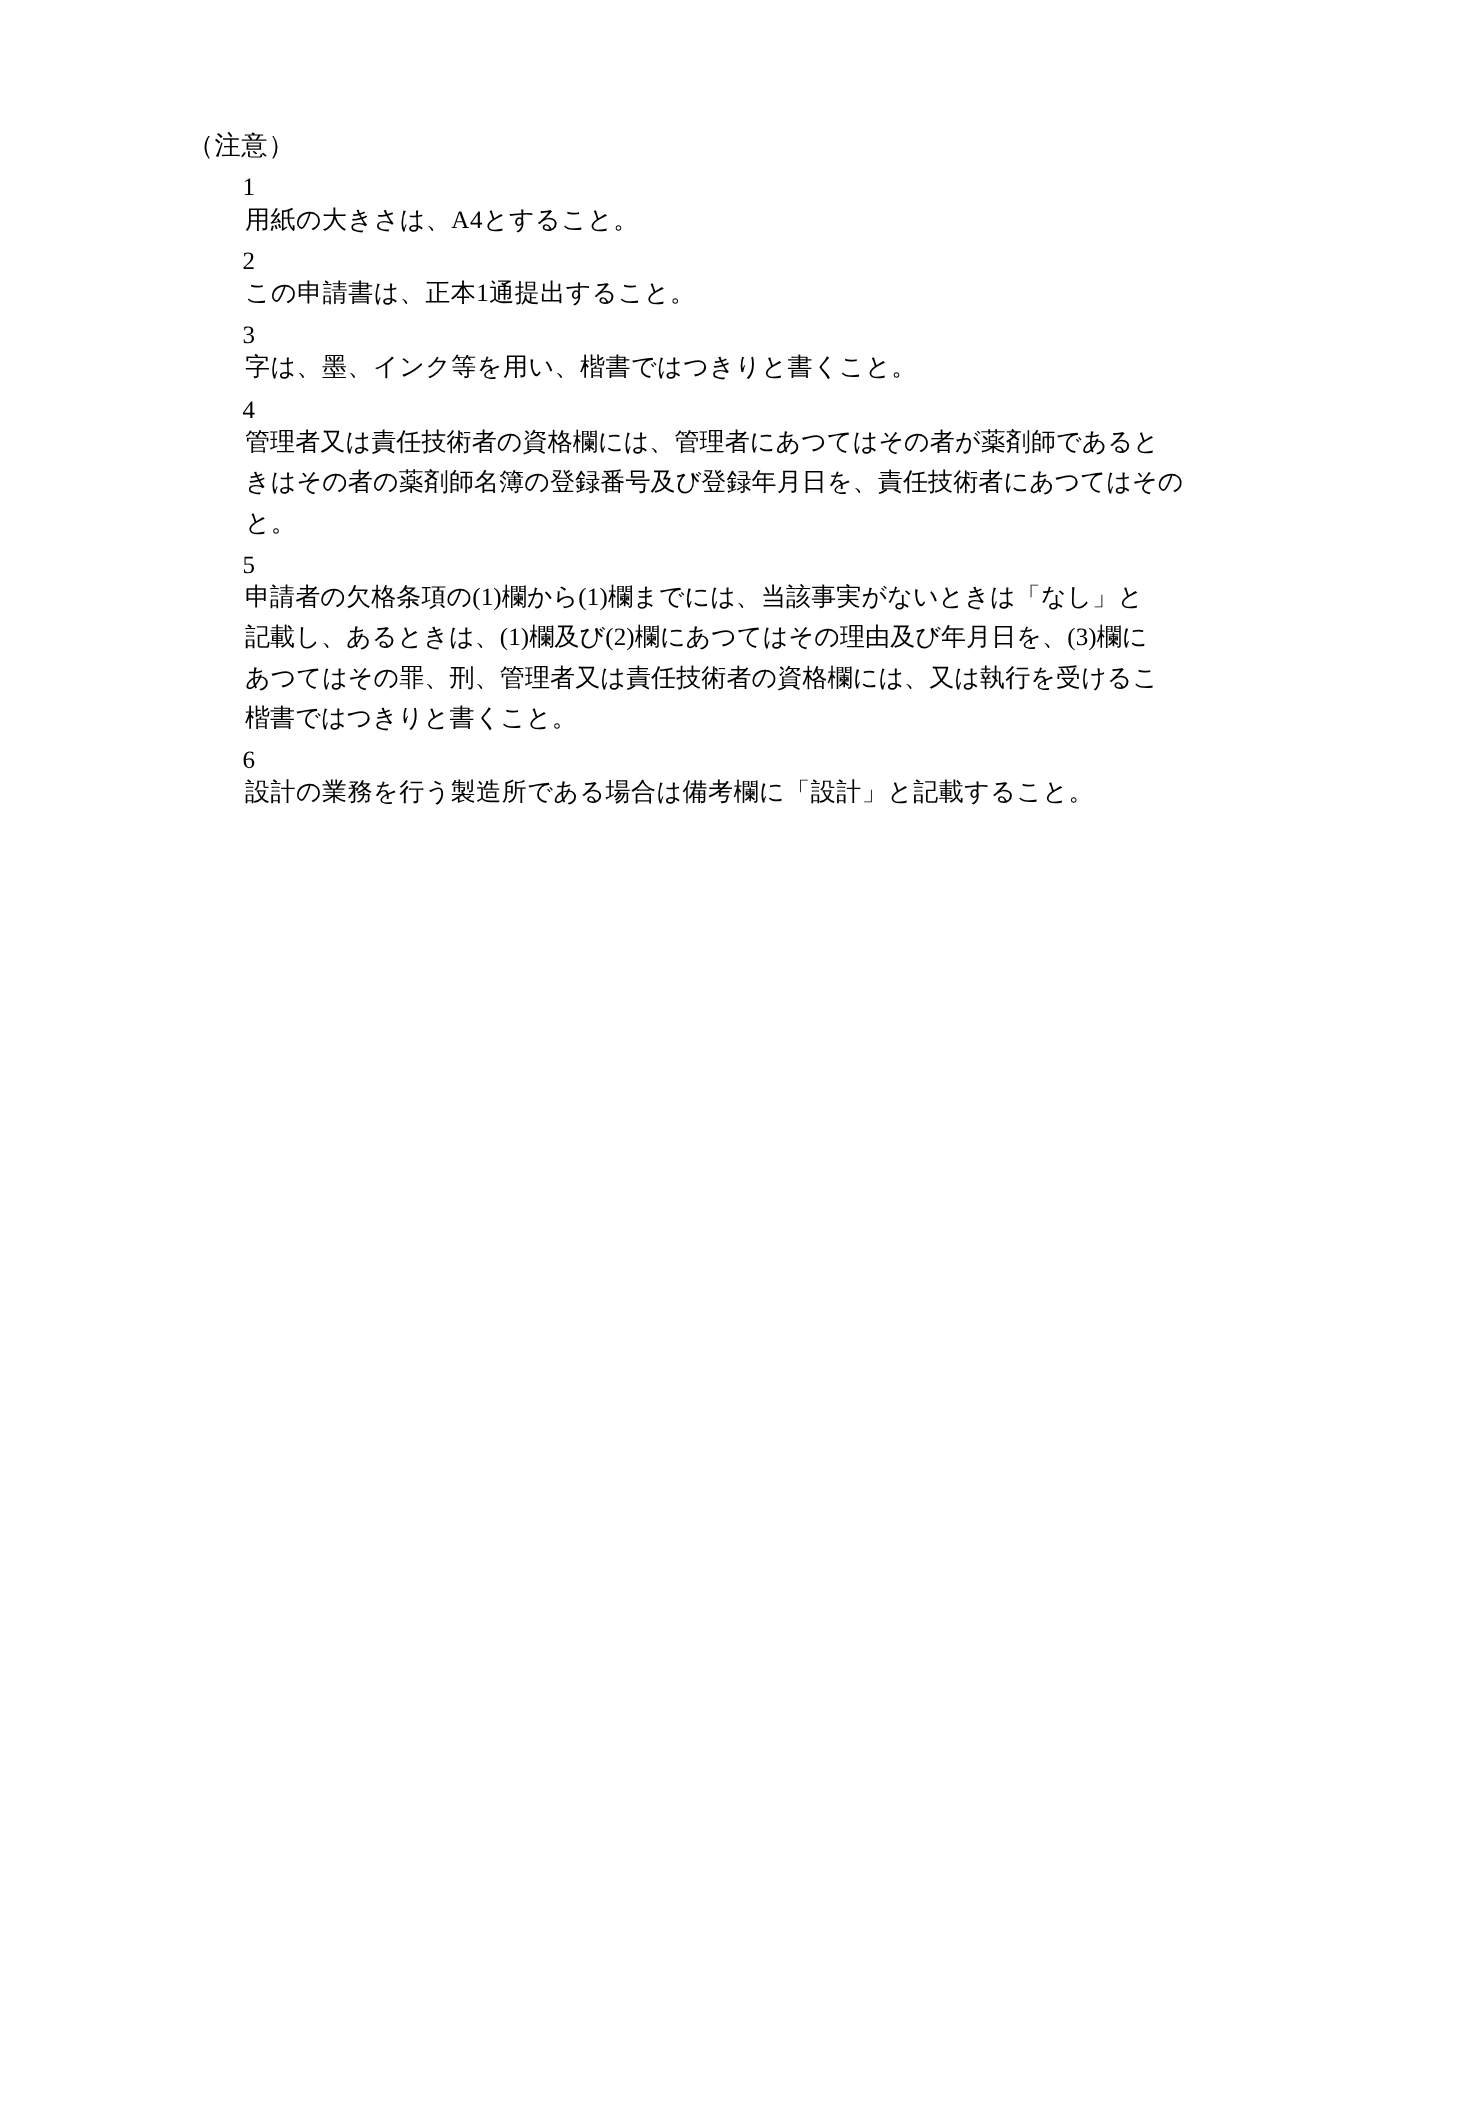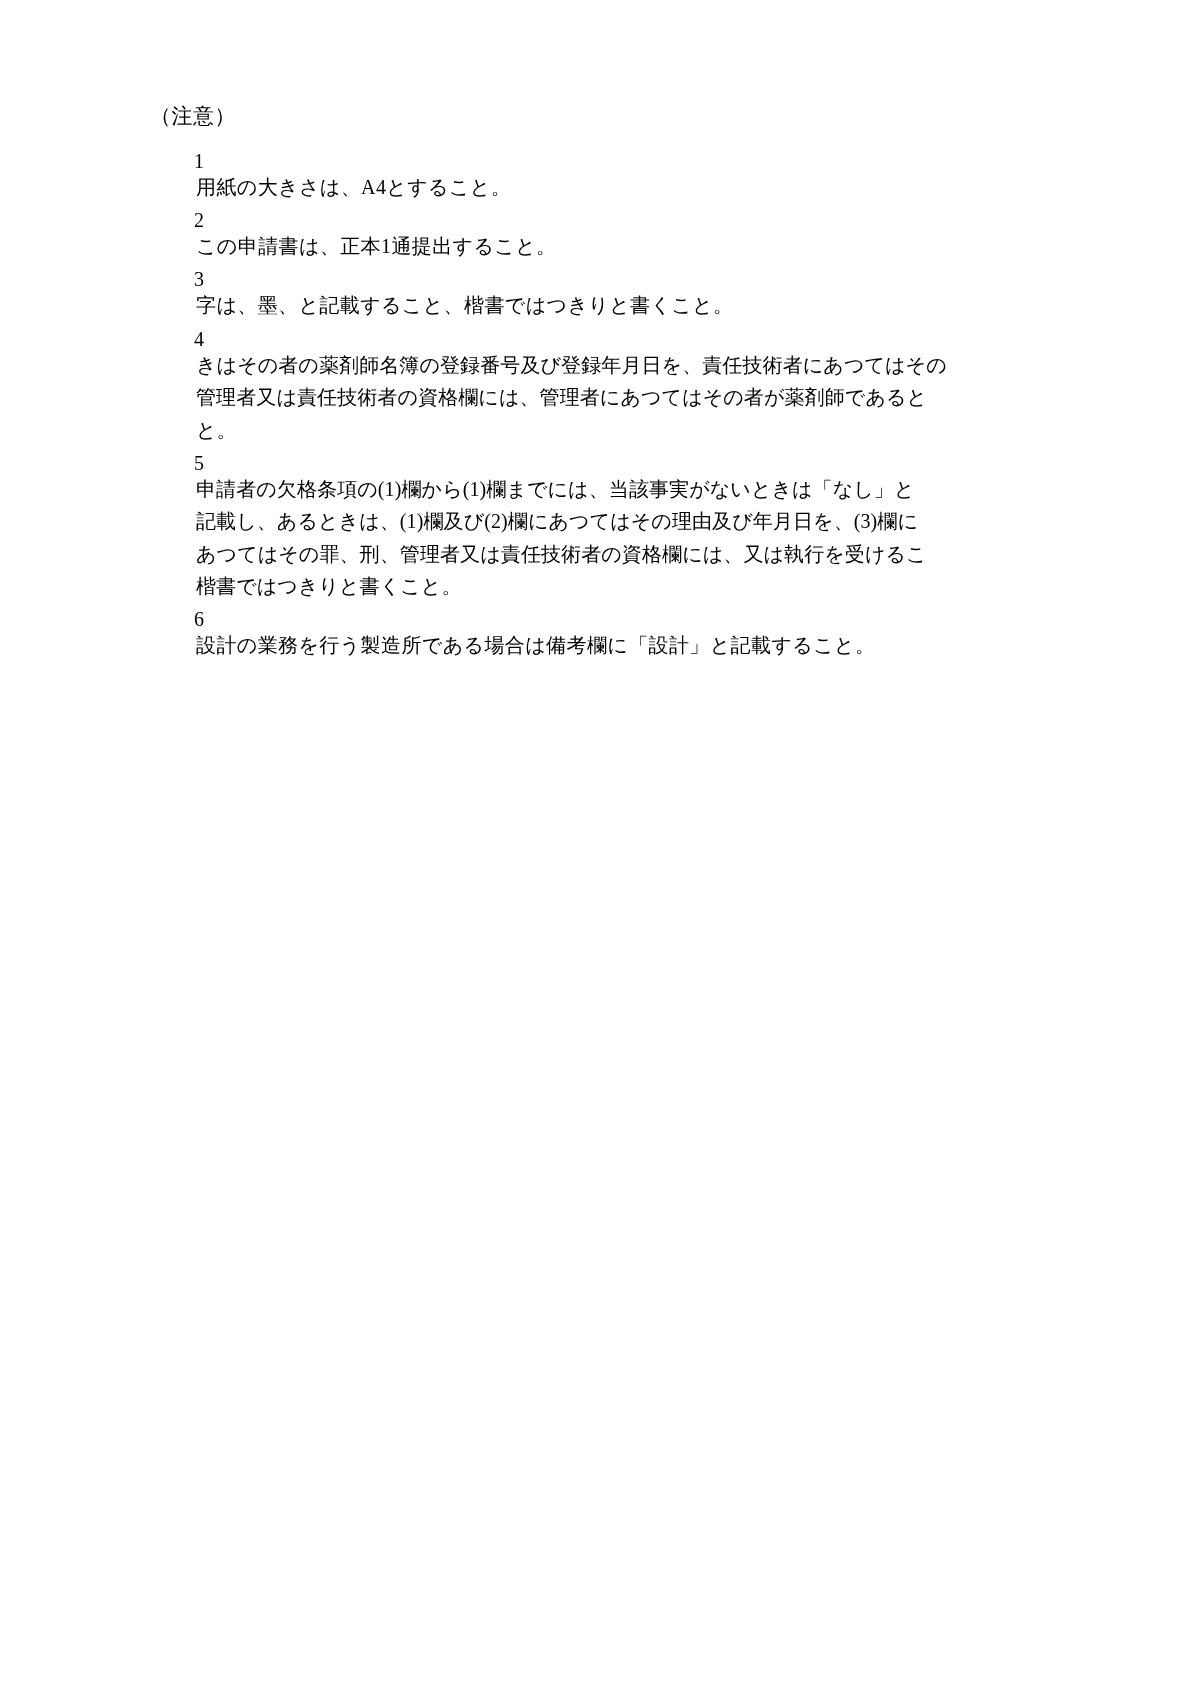--- a/index.html
+++ b/index.html
@@ -21,21 +21,21 @@
   .doc-body {
     position: absolute;
     left: 150px;
     top: 100px;
     width: 870px;
   }
   .heading {
     font-size: 21px;
     line-height: 1.55;
     letter-spacing: 0.5px;
-    margin: 0 0 12px 0;
+    margin: 0 0 1px 0;
   }
   .note-list {
     margin: 0;
     padding: 0;
     list-style: none;
   }
   .note-item {
     display: flex;
     align-items: flex-start;
     font-size: 20px;
@@ -87,29 +87,29 @@
       <li class="note-item">
         <span class="note-num">2</span>
         <span class="note-text">
           <span class="line">この申請書は、正本1通提出すること。</span>
         </span>
       </li>
 
       <li class="note-item">
         <span class="note-num">3</span>
         <span class="note-text">
-          <span class="line">字は、墨、と記載すること、楷書ではつきりと書くこと。</span>
+          <span class="line">字は、墨、インク等を用い、楷書ではつきりと書くこと。</span>
         </span>
       </li>
 
       <li class="note-item dense">
         <span class="note-num">4</span>
         <span class="note-text">
+          <span class="line">管理者又は責任技術者の資格欄には、管理者にあつてはその者が薬剤師であると</span>
           <span class="line">きはその者の薬剤師名簿の登録番号及び登録年月日を、責任技術者にあつてはその</span>
-          <span class="line">管理者又は責任技術者の資格欄には、管理者にあつてはその者が薬剤師であると</span>
           <span class="line">と。</span>
         </span>
       </li>
 
       <li class="note-item dense">
         <span class="note-num">5</span>
         <span class="note-text">
           <span class="line">申請者の欠格条項の(1)欄から(1)欄までには、当該事実がないときは「なし」と</span>
           <span class="line">記載し、あるときは、(1)欄及び(2)欄にあつてはその理由及び年月日を、(3)欄に</span>
           <span class="line">あつてはその罪、刑、管理者又は責任技術者の資格欄には、又は執行を受けるこ</span>

